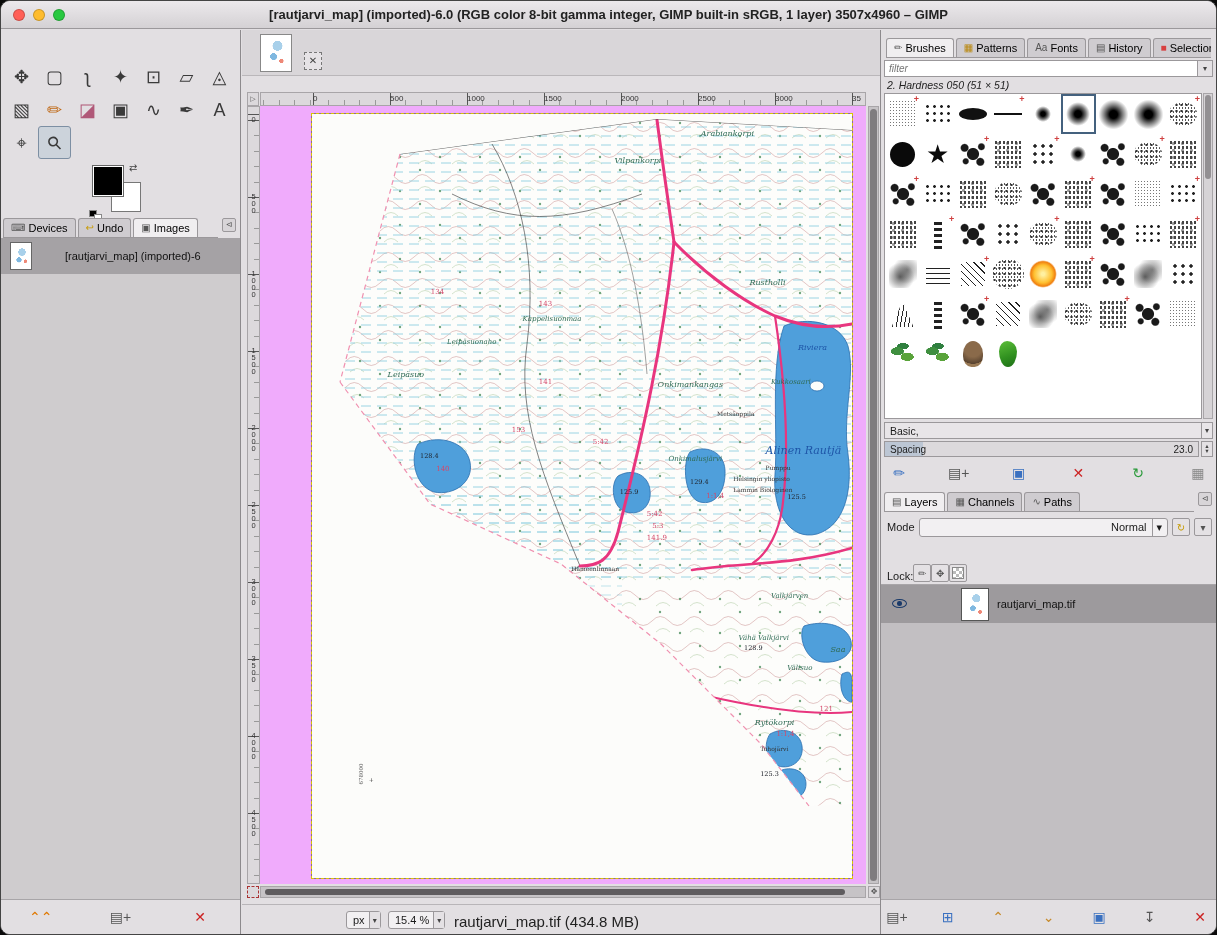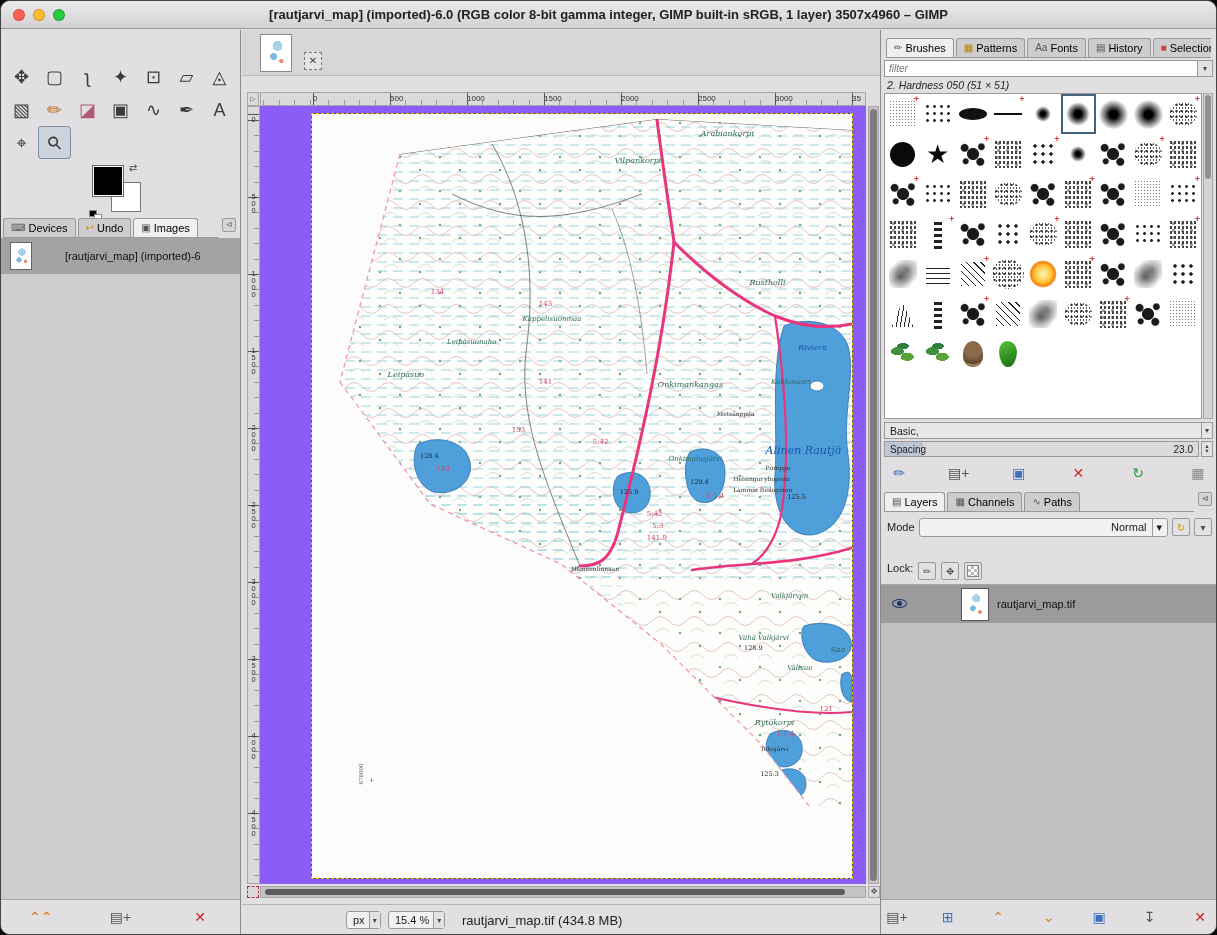--- a/index.html
+++ b/index.html
@@ -67,21 +67,21 @@
   .hruler{position:absolute;left:18px;top:62px;width:606px;height:14px;background:#dcd9dc;border:1px solid #a8a5a8;
     background-image:repeating-linear-gradient(90deg,#555 0 1px,transparent 1px 77px),
       repeating-linear-gradient(90deg,#999 0 1px,transparent 1px 15.4px);
     background-size:auto 100%,auto 5px;background-position:52px 0,52px 100%;background-repeat:repeat-x;}
   .hlab{position:absolute;top:1px;font-size:8px;color:#333;}
   .vruler{position:absolute;left:5px;top:76px;width:13px;height:778px;background:#dcd9dc;border:1px solid #a8a5a8;
     background-image:repeating-linear-gradient(0deg,#555 0 1px,transparent 1px 77px),
       repeating-linear-gradient(0deg,#999 0 1px,transparent 1px 15.4px);
     background-size:100% auto,5px auto;background-position:0 8px,100% 8px;background-repeat:repeat-y;}
   .vlab{position:absolute;left:1px;font-size:7.5px;color:#333;writing-mode:vertical-rl;text-orientation:upright;letter-spacing:-2px;}
-  .viewport{position:absolute;left:18px;top:76px;width:606px;height:778px;background:#8b5cf6;overflow:hidden;}
+  .viewport{position:absolute;left:18px;top:76px;width:606px;height:778px;background:#f0abfc;overflow:hidden;}
   .page{position:absolute;left:52px;top:8px;width:540px;height:764px;background:#fcfcfa;
     outline:1px dashed #d8c800;box-shadow:0 0 0 1px rgba(0,0,0,.4);}
   .page svg{position:absolute;left:0;top:0;}
   .map-label{position:absolute;white-space:nowrap;font-family:"DejaVu Serif",serif;}
   .map-label.place{color:#2f6b55;font-style:italic;font-size:8px;}
   .map-label.place-sm{color:#2f6b55;font-style:italic;font-size:7px;text-align:center;}
   .map-label.water{color:#1e56a8;font-style:italic;font-size:8px;}
   .map-label.water-lg{color:#1e56a8;font-style:italic;font-size:11px;}
   .map-label.num{color:#d4486a;font-size:7px;}
   .map-label.elev{color:#20242c;font-size:6.5px;}
@@ -93,21 +93,21 @@
   .hthumb{position:absolute;top:2px;bottom:2px;left:4px;width:580px;background:#5f5c5f;border-radius:3px;}
   .qmask{position:absolute;left:5px;top:856px;width:12px;height:12px;border:1px dashed #a33;background:#dcd9dc;padding:0;}
   .navbtn{position:absolute;left:626px;top:856px;width:12px;height:12px;background:#dcd9dc;border:1px solid #a8a5a8;
     font-size:8px;line-height:10px;text-align:center;color:#555;padding:0;}
   .statusbar{position:absolute;left:0;right:0;top:874px;height:30px;border-top:1px solid #b8b5b8;}
   .combo{display:inline-flex;align-items:center;background:#f2f0f2;border:1px solid #9b989b;border-radius:3px;
     font-size:11px;height:18px;padding-left:6px;cursor:default;}
   .combo .arr{border-left:1px solid #9b989b;padding:0 3px;font-size:8px;color:#444;margin-left:4px;height:100%;display:flex;align-items:center;background:#e4e1e4;}
   .sb-unit{position:absolute;left:104px;top:6px;}
   .sb-zoom{position:absolute;left:146px;top:6px;}
-  .sb-text{position:absolute;left:212px;top:8px;font-size:13px;color:#222;margin-left:8px;}
+  .sb-text{position:absolute;left:212px;top:8px;font-size:15px;color:#222;}
   
   .rdock-tabs{position:absolute;top:4px;left:5px;right:5px;height:24px;border-bottom:1px solid #9b989b;overflow:hidden;}
   .filter-row{position:absolute;top:30px;left:3px;right:3px;height:17px;display:flex;}
   .filter-input{flex:1;border:1px solid #9b989b;background:#fff;font-size:10px;font-style:italic;padding:0 4px;color:#333;min-width:0;}
   .filter-arr{width:15px;border:1px solid #9b989b;border-left:none;background:#e4e1e4;font-size:8px;color:#444;padding:0;}
   .brush-title{position:absolute;top:49px;left:6px;font-size:10.5px;font-style:italic;color:#222;}
   .brush-grid{position:absolute;top:63px;left:3px;width:318px;height:326px;background:#fff;border:1px solid #9b989b;
     display:grid;grid-template-columns:repeat(9,1fr);grid-auto-rows:40px;overflow:hidden;align-content:start;}
   .bscroll{position:absolute;top:63px;right:3px;width:10px;height:326px;background:#d6d3d6;border:1px solid #a8a5a8;}
   .bthumb{position:absolute;left:1px;right:1px;top:1px;height:84px;background:#939093;border-radius:3px;}
@@ -169,21 +169,21 @@
   .ltabs{position:absolute;top:458px;left:3px;right:22px;height:24px;border-bottom:1px solid #9b989b;}
   .ltabcfg2{position:absolute;top:462px;right:4px;}
   .mode-row{position:absolute;top:486px;left:6px;right:4px;height:22px;display:flex;align-items:center;gap:4px;font-size:11px;}
   .mode-combo{flex:1;height:19px;display:flex;align-items:center;justify-content:flex-end;
     background:#f2f0f2;border:1px solid #9b989b;border-radius:3px;font-size:11px;padding-right:2px;cursor:default;}
   .sqbtn{width:18px;height:18px;background:#e4e1e4;border:1px solid #9b989b;border-radius:2px;
     display:flex;align-items:center;justify-content:center;font-size:10px;padding:0;color:#555;}
   .opacity-row{position:absolute;top:511px;left:6px;right:4px;height:18px;display:flex;align-items:center;gap:4px;font-size:11px;}
   .opacity-row .slider{flex:1;height:15px;}
   .opacity-spin{position:static;height:15px;}
-  .lock-row{position:absolute;top:532px;left:6px;height:20px;display:flex;align-items:flex-start;gap:5px;font-size:11px;}
+  .lock-row{position:absolute;top:532px;left:6px;height:20px;display:flex;align-items:flex-end;font-size:11px;}
   .alpha-chip{width:12px;height:12px;background:repeating-conic-gradient(#bbb 0 25%,#fff 0 50%);background-size:6px 6px;border:1px solid #888;}
   .layer-list{position:absolute;top:554px;bottom:34px;left:0;right:0;background:#c2bfc2;border-top:1px solid #a8a5a8;border-bottom:1px solid #a8a5a8;}
   .layer-row{position:absolute;top:0;left:0;right:0;height:38px;background:#9d9a9d;display:flex;align-items:center;}
   .eye-btn{margin-left:10px;width:18px;height:14px;background:transparent;border:none;padding:0;position:relative;}
   .eye{position:absolute;left:1px;top:2px;width:15px;height:9px;border:1.4px solid #1a3a6a;border-radius:50%;}
   .eye::after{content:"";position:absolute;left:4.2px;top:1.2px;width:4.5px;height:4.5px;border-radius:50%;background:#1a3a6a;}
   .layer-thumb{margin-left:52px;width:28px;height:33px;background:#fff;border:1px solid #555;
     background-image:radial-gradient(circle at 55% 30%,#a8d0ea 0 15%,transparent 16%),
       radial-gradient(circle at 42% 62%,#7fb8e0 0 11%,transparent 12%),
       radial-gradient(circle at 70% 74%,#e87 0 6%,transparent 7%);}

